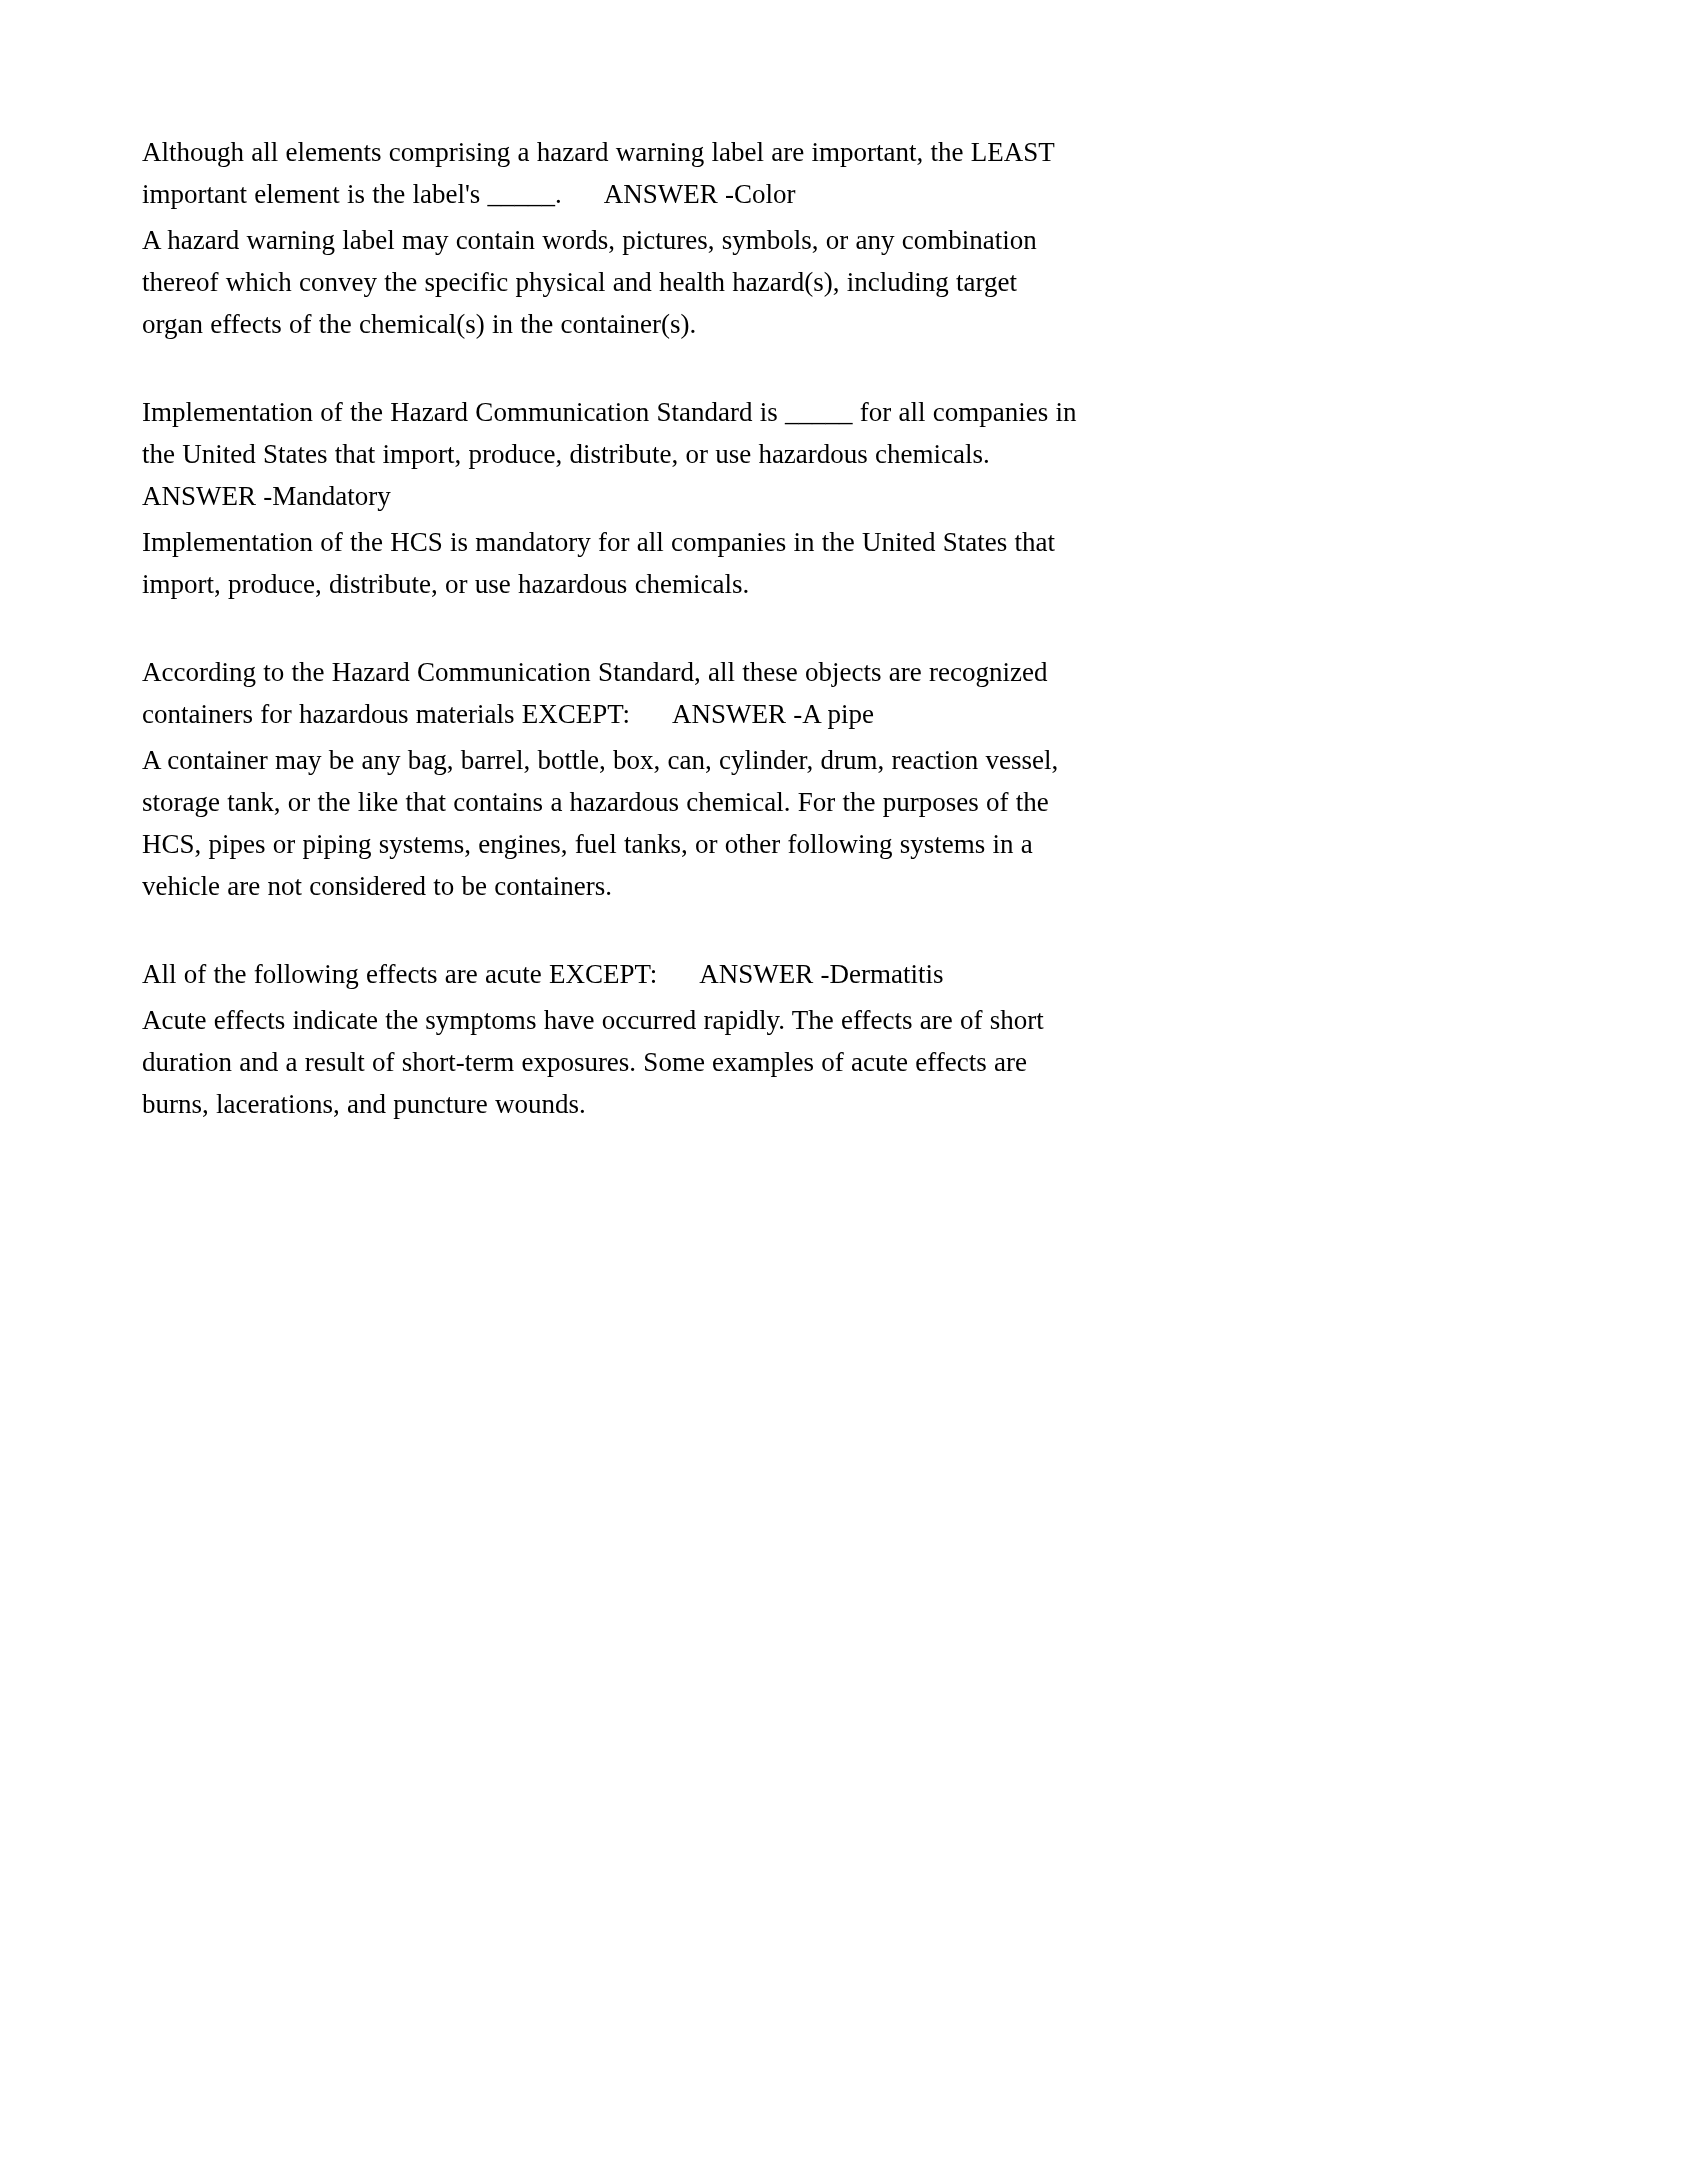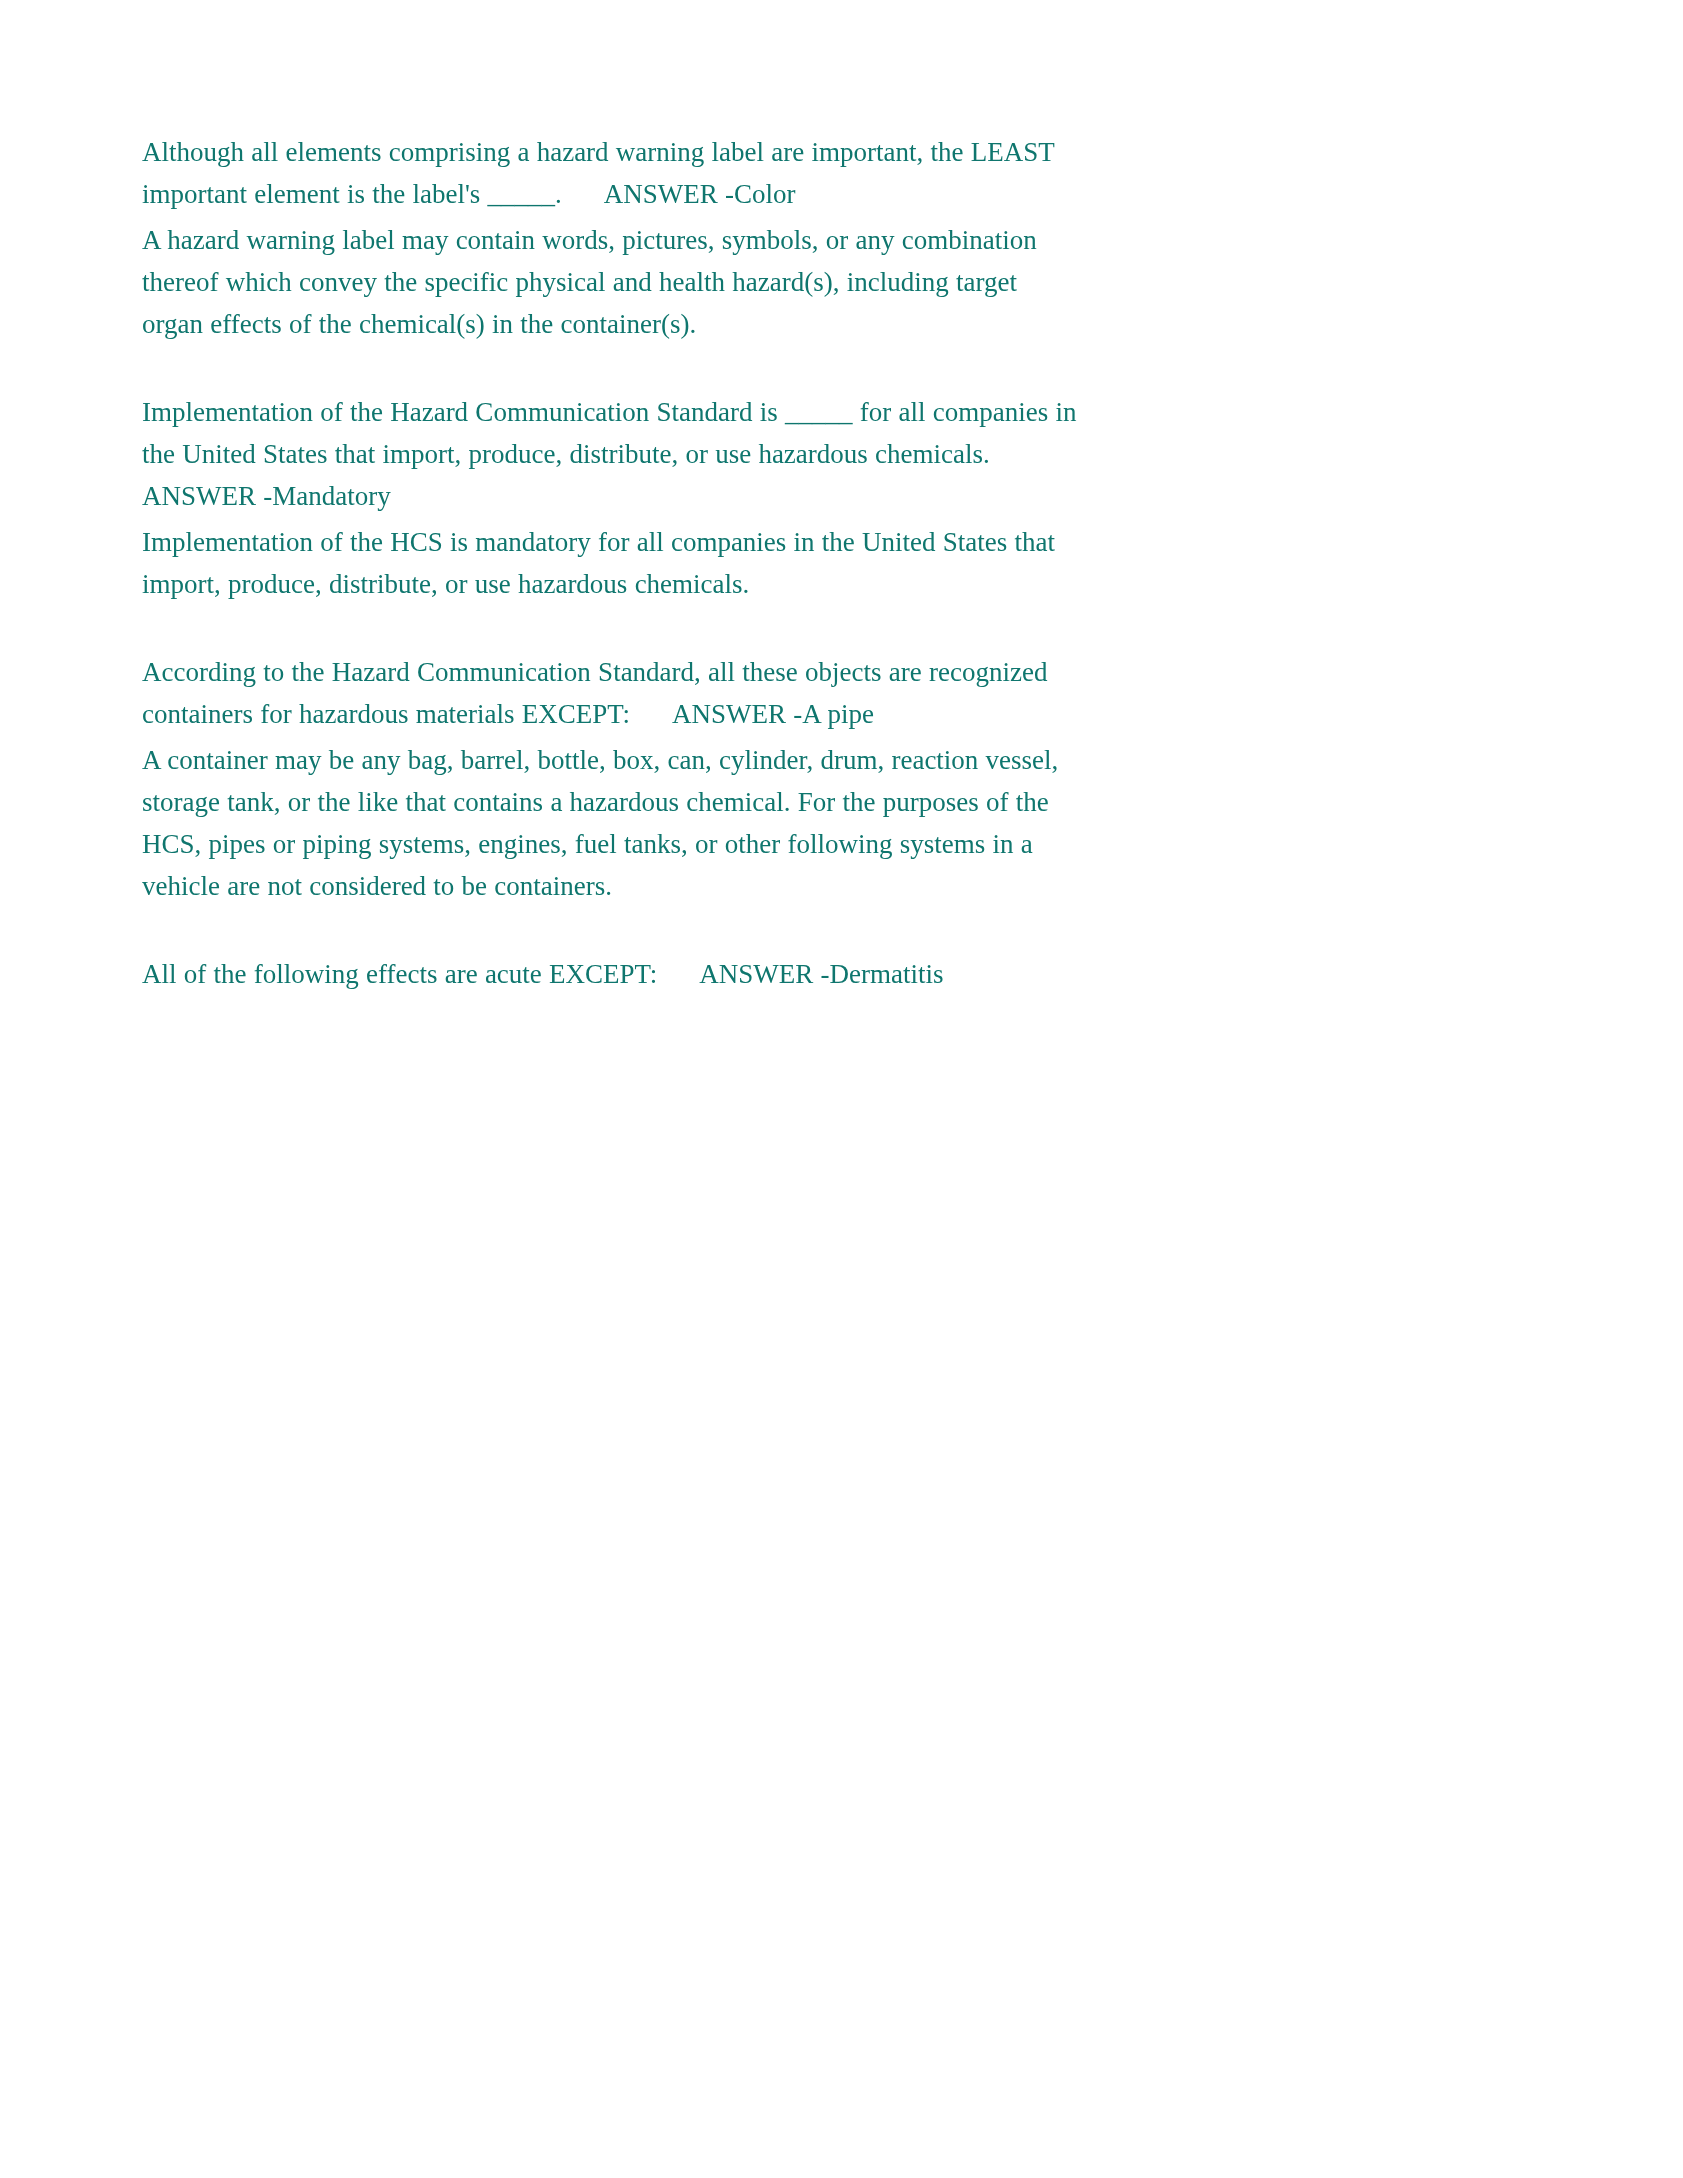--- a/index.html
+++ b/index.html
@@ -20,21 +20,21 @@
     background: #ffffff;
   }
   .content {
     width: 941px;
   }
   .content p {
     margin: 0;
     font-family: "Liberation Serif", "DejaVu Serif", serif;
     font-size: 27px;
     line-height: 42px;
-    color: #0f766e;
+    color: #000000;
     word-spacing: 0.5px;
   }
   p.question {
     margin-bottom: 4px;
   }
   p.explanation {
     margin-bottom: 46px;
     font-family: Liberation Serif, serif;
   }
   .qa-item:last-child p.explanation {
@@ -60,17 +60,18 @@
       <p class="explanation">Implementation of the HCS is mandatory for all companies in the United States that import, produce, distribute, or use hazardous chemicals.</p>
     </div>
 
     <div class="qa-item">
       <p class="question">According to the Hazard Communication Standard, all these objects are recognized containers for hazardous materials EXCEPT:&nbsp;&nbsp;&nbsp;&nbsp;&nbsp; ANSWER -A pipe</p>
       <p class="explanation">A container may be any bag, barrel, bottle, box, can, cylinder, drum, reaction vessel, storage tank, or the like that contains a hazardous chemical. For the purposes of the HCS, pipes or piping systems, engines, fuel tanks, or other following systems in a vehicle are not considered to be containers.</p>
     </div>
 
     <div class="qa-item">
       <p class="question">All of the following effects are acute EXCEPT:&nbsp;&nbsp;&nbsp;&nbsp;&nbsp; ANSWER -Dermatitis</p>
+      <p class="explanation">Acute effects indicate the symptoms have occurred rapidly. The effects are of short duration and a result of short-term exposures. Some examples of acute effects are burns, lacerations, and puncture wounds.</p>
     </div>
 
   </div>
 </div>
 
 
 </body></html>

